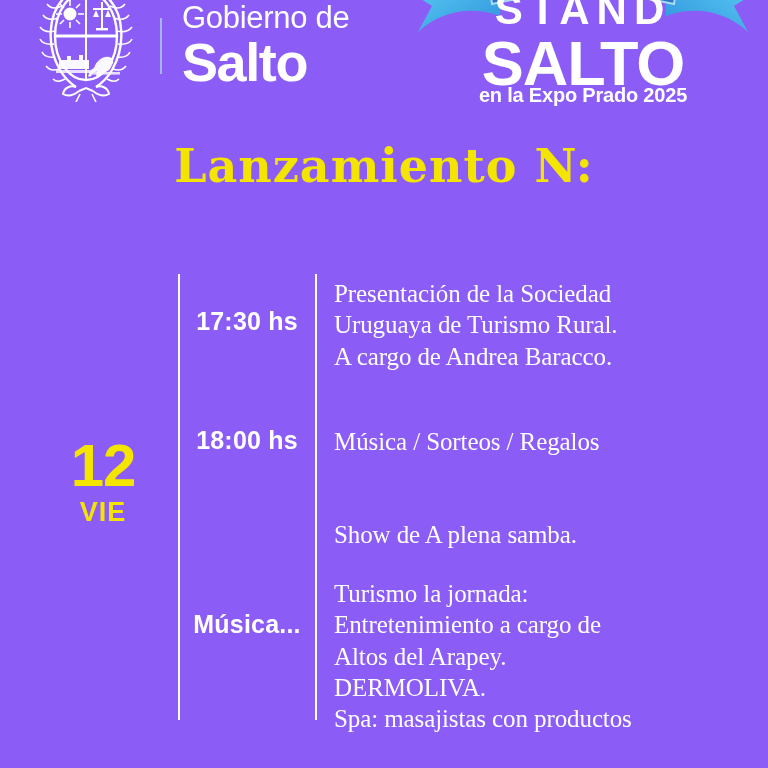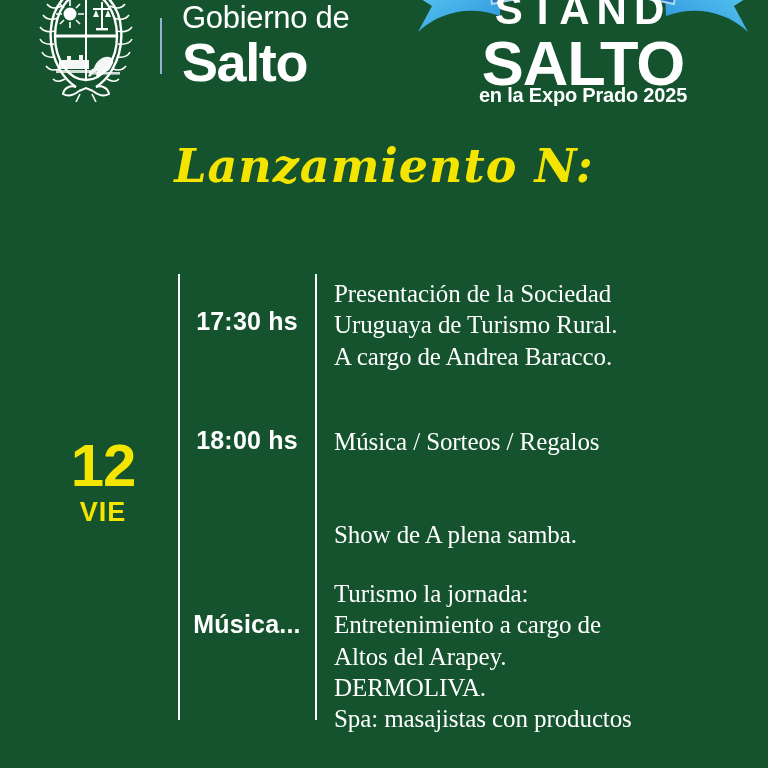--- a/index.html
+++ b/index.html
@@ -8,21 +8,21 @@
     padding: 0;
     background: #0a49ab;
   }
   body {
     font-family: "Liberation Sans", sans-serif;
   }
   .poster {
     position: relative;
     width: 768px;
     height: 768px;
-    background: #14532d;
+    background: #8b5cf6;
     overflow: hidden;
     color: #ffffff;
   }
 
   
   .header {
     position: absolute;
     top: 0;
     left: 0;
     width: 768px;
@@ -123,21 +123,20 @@
 
   
   .title-script {
     position: absolute;
     left: 0;
     top: 138px;
     width: 768px;
     text-align: center;
     color: #f4e500;
     font-family: "DejaVu Serif", serif;
-    font-style: italic;
     font-weight: 700;
     font-size: 46px;
     line-height: 1.22;
     letter-spacing: 1px;
   }
   .title-script .l1 { display: block; }
   .title-script .l2 { display: block; }
 
   
   .date-block {

